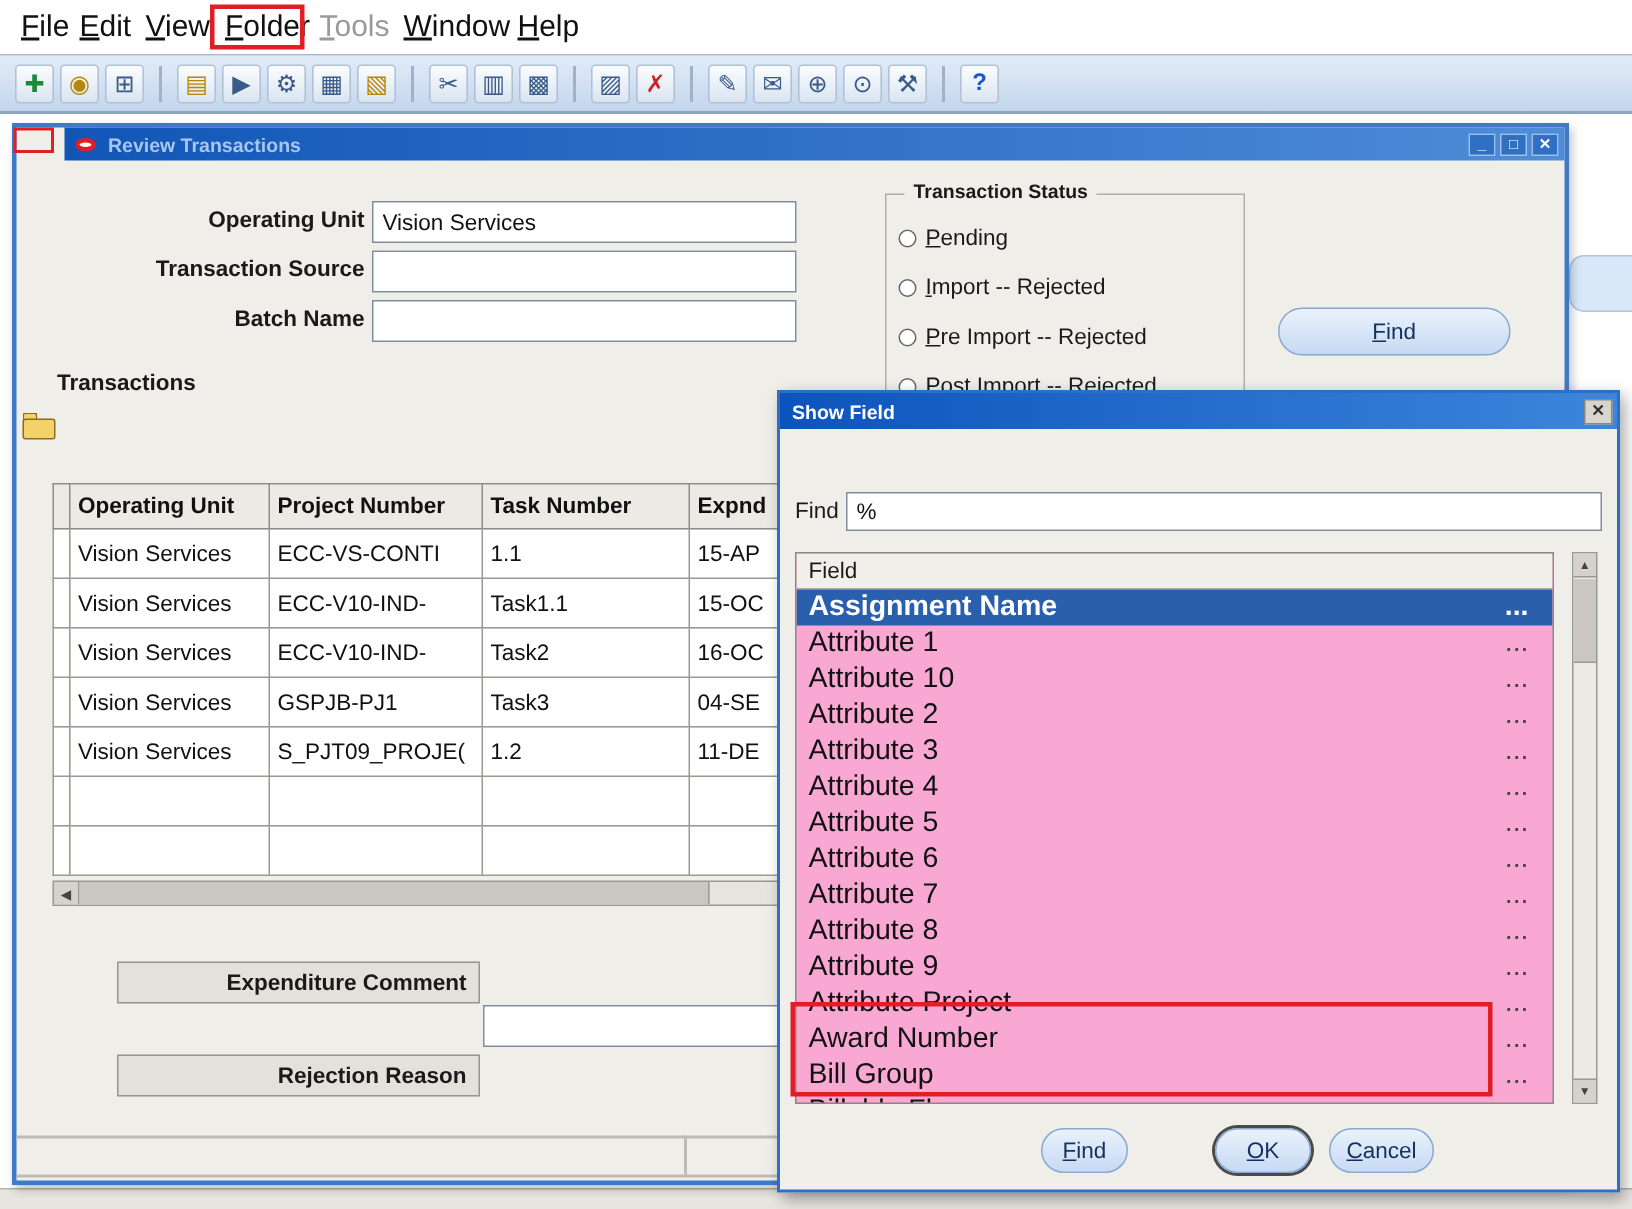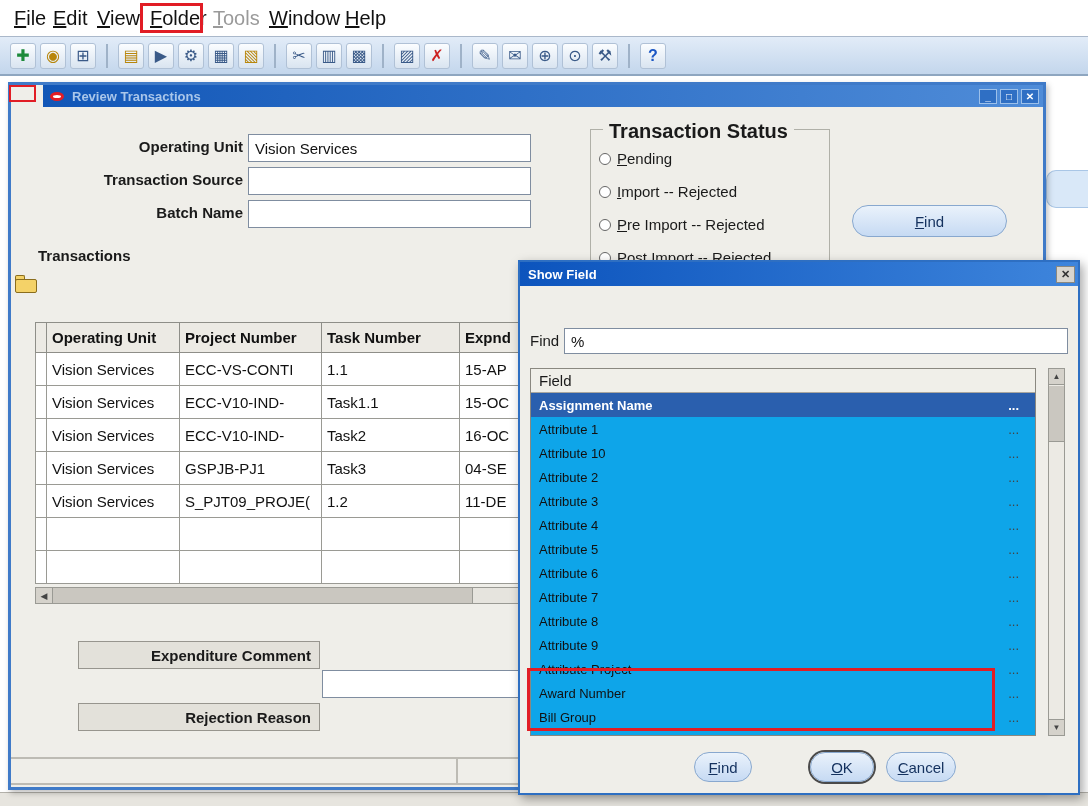--- a/index.html
+++ b/index.html
@@ -37,21 +37,21 @@
   .wbtn { width:18px; height:15px; background:#2f6fc4; border:1px solid #9cc0ea; color:#fff;
           font-size:10px; line-height:13px; text-align:center; cursor:default; }
   .win-body { position:relative; width:1032px; height:680px; }
 
   .flabel { position:absolute; width:232px; text-align:right; font-weight:bold; font-size:15px; color:#1a1a1a; }
   .tfield { position:absolute; height:28px; background:#fff; border:1px solid #7f8da0;
             font-size:15px; padding-left:6px; font-family:"Liberation Sans",sans-serif; color:#111; }
 
   .group { position:absolute; left:579px; top:22px; width:240px; height:150px; border:1px solid #b0b0a8; }
   .group-title { position:absolute; top:-10px; left:12px; background:#efeee9; padding:0 6px;
-                 font-weight:bold; font-size:20px; color:#1a1a1a; }
+                 font-weight:bold; font-size:13px; color:#1a1a1a; }
   .radio-row { position:absolute; left:8px; display:flex; align-items:center; gap:6px; font-size:15px; color:#1a1a1a; }
   .radio { width:12px; height:12px; border:1px solid #666; border-radius:50%; background:#fff; flex:0 0 auto; }
 
   .pill-btn { position:absolute; border-radius:16px; background:linear-gradient(#eaf2fb,#c6daf3);
               border:1px solid #88a8cf; color:#14315e; font-size:15px; display:flex;
               align-items:center; justify-content:center; cursor:default; }
   .pill-btn .fl { display:inline-block; }
 
   .bold-label { position:absolute; font-weight:bold; font-size:15px; color:#1a1a1a; }
 
@@ -93,26 +93,26 @@
   .dialog { position:absolute; left:518px; top:260px; width:562px; height:535px; background:#efeee9;
             border:2px solid #2e6fc2; box-shadow:3px 4px 10px rgba(0,0,0,.35); z-index:40; }
   .dlg-title { height:24px; background:linear-gradient(90deg,#0c54bd,#3e85dc); color:#fff;
                font-weight:bold; font-size:13px; display:flex; align-items:center; padding-left:8px; }
   .dlg-close { margin-left:auto; margin-right:3px; width:19px; height:17px; background:#d8d5ce;
                border:1px solid #8a8880; color:#333; font-size:11px; line-height:15px; text-align:center; cursor:default; }
   .dlg-body { position:relative; width:558px; height:507px; }
   .dlg-find-label { position:absolute; left:10px; top:46px; font-size:15px; color:#1a1a1a; }
   .dlg-find-field { position:absolute; left:44px; top:42px; width:504px; height:26px; }
 
-  .flist { position:absolute; left:10px; top:82px; width:506px; height:368px; background:#0ea5e9;
+  .flist { position:absolute; left:10px; top:82px; width:506px; height:368px; background:#f9a8d4;
            border:1px solid #8a8880; overflow:hidden; }
   .flist-header { height:24px; background:#f0efe9; border-bottom:1px solid #a8a6a0; font-size:15px;
                   color:#1a1a1a; display:flex; align-items:center; padding-left:8px; }
   .fitem { height:24px; display:flex; align-items:center; justify-content:space-between;
-           padding:0 16px 0 8px; font-size:13px; color:#111; cursor:default; }
+           padding:0 16px 0 8px; font-size:19px; color:#111; cursor:default; }
   .fitem .dots { color:#444; }
   .fitem.sel { background:#2a5fae; color:#fff; font-weight:bold; }
   .fitem.sel .dots { color:#fff; }
 
   .vscroll { position:absolute; left:528px; top:82px; width:17px; height:368px; background:#eceae4;
              border:1px solid #9a9a94; }
   .vs-arrow { position:absolute; left:0; width:15px; height:16px; background:#d5d2cb; font-size:8px;
               display:flex; align-items:center; justify-content:center; color:#444; }
   .vs-up { top:0; border-bottom:1px solid #9a9a94; }
   .vs-down { bottom:0; border-top:1px solid #9a9a94; }

